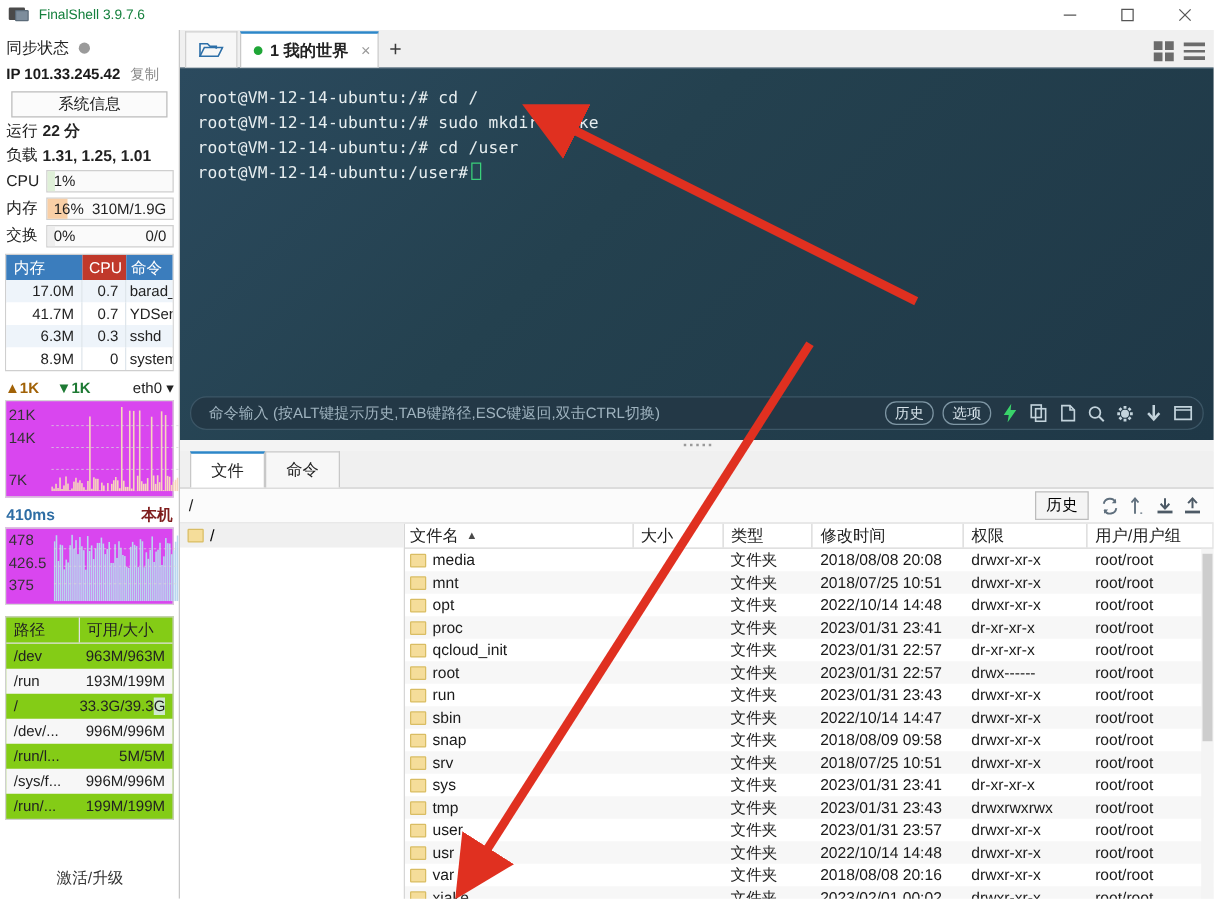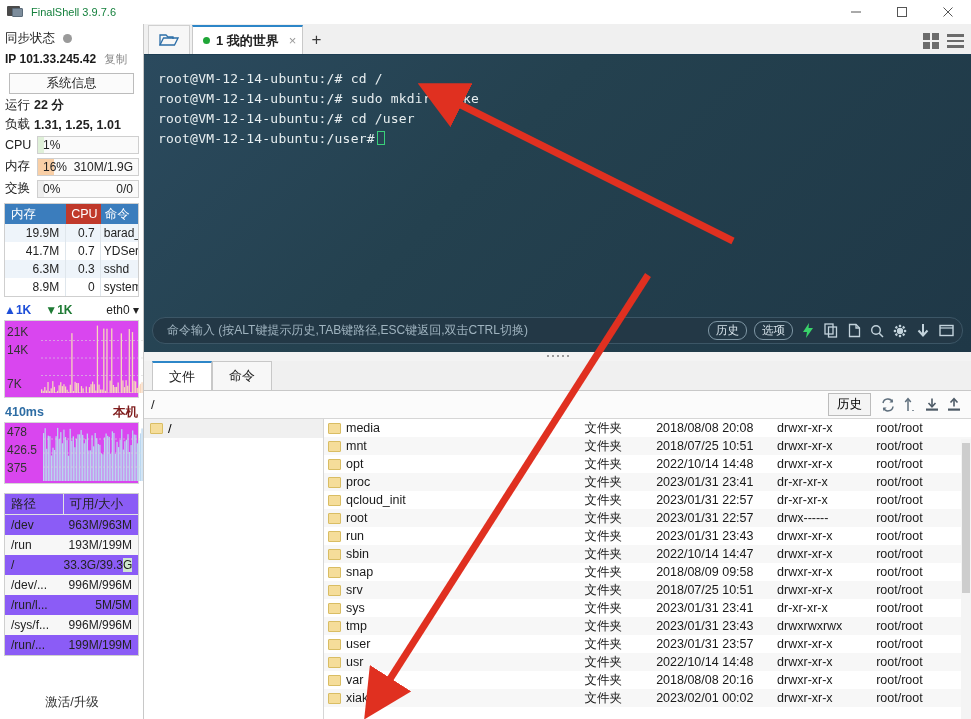--- a/index.html
+++ b/index.html
@@ -70,32 +70,32 @@
   .proc-head .c2 { width: 26%; background: #c0392b; padding-left: 5px; line-height: 20px; }
   .proc-head .c3 { width: 28%; background: #3b7dbd; padding-left: 4px; line-height: 20px; }
   .proc-row { display: flex; height: 18px; font-size: 12px; line-height: 18px; background: #fff; }
   .proc-row:nth-child(odd) { background: #eef4fa; }
   .proc-row .c1 { width: 46%; text-align: right; padding-right: 6px; border-right: 1px solid #dfe6ec; }
   .proc-row .c2 { width: 26%; text-align: right; padding-right: 5px; border-right: 1px solid #dfe6ec; }
   .proc-row .c3 { width: 28%; padding-left: 3px; overflow: hidden; white-space: nowrap; }
 
   
   .net-head { display: flex; align-items: center; height: 20px; padding: 0 4px; margin-top: 3px; font-size: 12px; font-weight: bold; }
-  .net-up { color: #1d4ed8; }
+  .net-up { color: #a16207; }
   .net-down { color: #1e7a34; margin-left: 14px; }
   .net-if { margin-left: auto; color: #222; font-weight: normal; }
   .chartbox { margin: 0 4px; border: 1px solid #d6d6d6; background: #d946ef; position: relative; height: 78px; }
   .chartbox .ylab { position: absolute; left: 2px; font-size: 12px; color: #333; }
   .chartbox svg { position: absolute; left: 36px; top: 2px; }
   .lat-head { display: flex; align-items: center; height: 20px; padding: 0 5px; margin-top: 4px; font-size: 12.5px; }
   .lat-val { color: #2e6da4; font-weight: bold; }
   .lat-loc { margin-left: auto; color: #7f1d1d; font-weight: bold; }
 
   
-  .disk { margin: 9px 4px 0 4px; border: 1px solid #cfcfcf; background:#8b5cf6; }
+  .disk { margin: 9px 4px 0 4px; border: 1px solid #cfcfcf; background:#84cc16; }
   .disk-head { display: flex; height: 21px; font-size: 12.5px; line-height: 21px; border-bottom: 1px solid #e2e2e2; }
   .disk-head .p { width: 44%; padding-left: 6px; border-right: 1px solid #e2e2e2; }
   .disk-head .s { width: 56%; padding-left: 6px; }
   .disk-row { display: flex; height: 20px; font-size: 12px; line-height: 20px; }
   .disk-row:nth-child(even) { background: #f7f7f7; }
   .disk-row .p { width: 44%; padding-left: 6px; overflow: hidden; white-space: nowrap; }
   .disk-row .s { width: 56%; text-align: right; padding-right: 6px; position: relative; }
   .disk-row .s .hl { background: #cfe8cf; }
   .activate {
     position: absolute; bottom: 8px; left: 0; width: 144px; text-align: center;
@@ -266,21 +266,21 @@
       </div>
 
     <div class="proc">
       <div class="proc-head">
         <div class="c1">内存</div>
         <div class="c2">CPU</div>
         <div class="c3">命令</div>
       </div>
       <div id="proc-rows">
           <div class="proc-row">
-            <div class="c1">19.9M</div>
+            <div class="c1">17.0M</div>
             <div class="c2">0.7</div>
             <div class="c3">barad_a</div>
           </div>
           <div class="proc-row">
             <div class="c1">41.7M</div>
             <div class="c2">0.7</div>
             <div class="c3">YDServic</div>
           </div>
           <div class="proc-row">
             <div class="c1">6.3M</div>
@@ -645,20 +645,31 @@
 
     <div class="filearea">
       <div class="tree">
         <div class="tree-row">
           <span class="folder-sm"></span>
           <span>/</span>
         </div>
       </div>
 
       <div class="list">
+        <div class="lhead">
+          <div class="c-name">
+              <span>文件名</span>
+              <span style="margin-left:6px;color:#4a4a4a;font-size:9px">▲</span>
+            </div>
+          <div class="c-size" style="text-align:left;padding-left:6px !important">大小</div>
+          <div class="c-type">类型</div>
+          <div class="c-time">修改时间</div>
+          <div class="c-perm">权限</div>
+          <div class="c-user">用户/用户组</div>
+        </div>
         <div id="file-rows">
             <div class="frow">
               <div class="c-name">
                 <span class="folder-sm"></span>
                 <span>media</span>
               </div>
               <div class="c-size"></div>
               <div class="c-type">文件夹</div>
               <div class="c-time">2018/08/08 20:08</div>
               <div class="c-perm">drwxr-xr-x</div>

